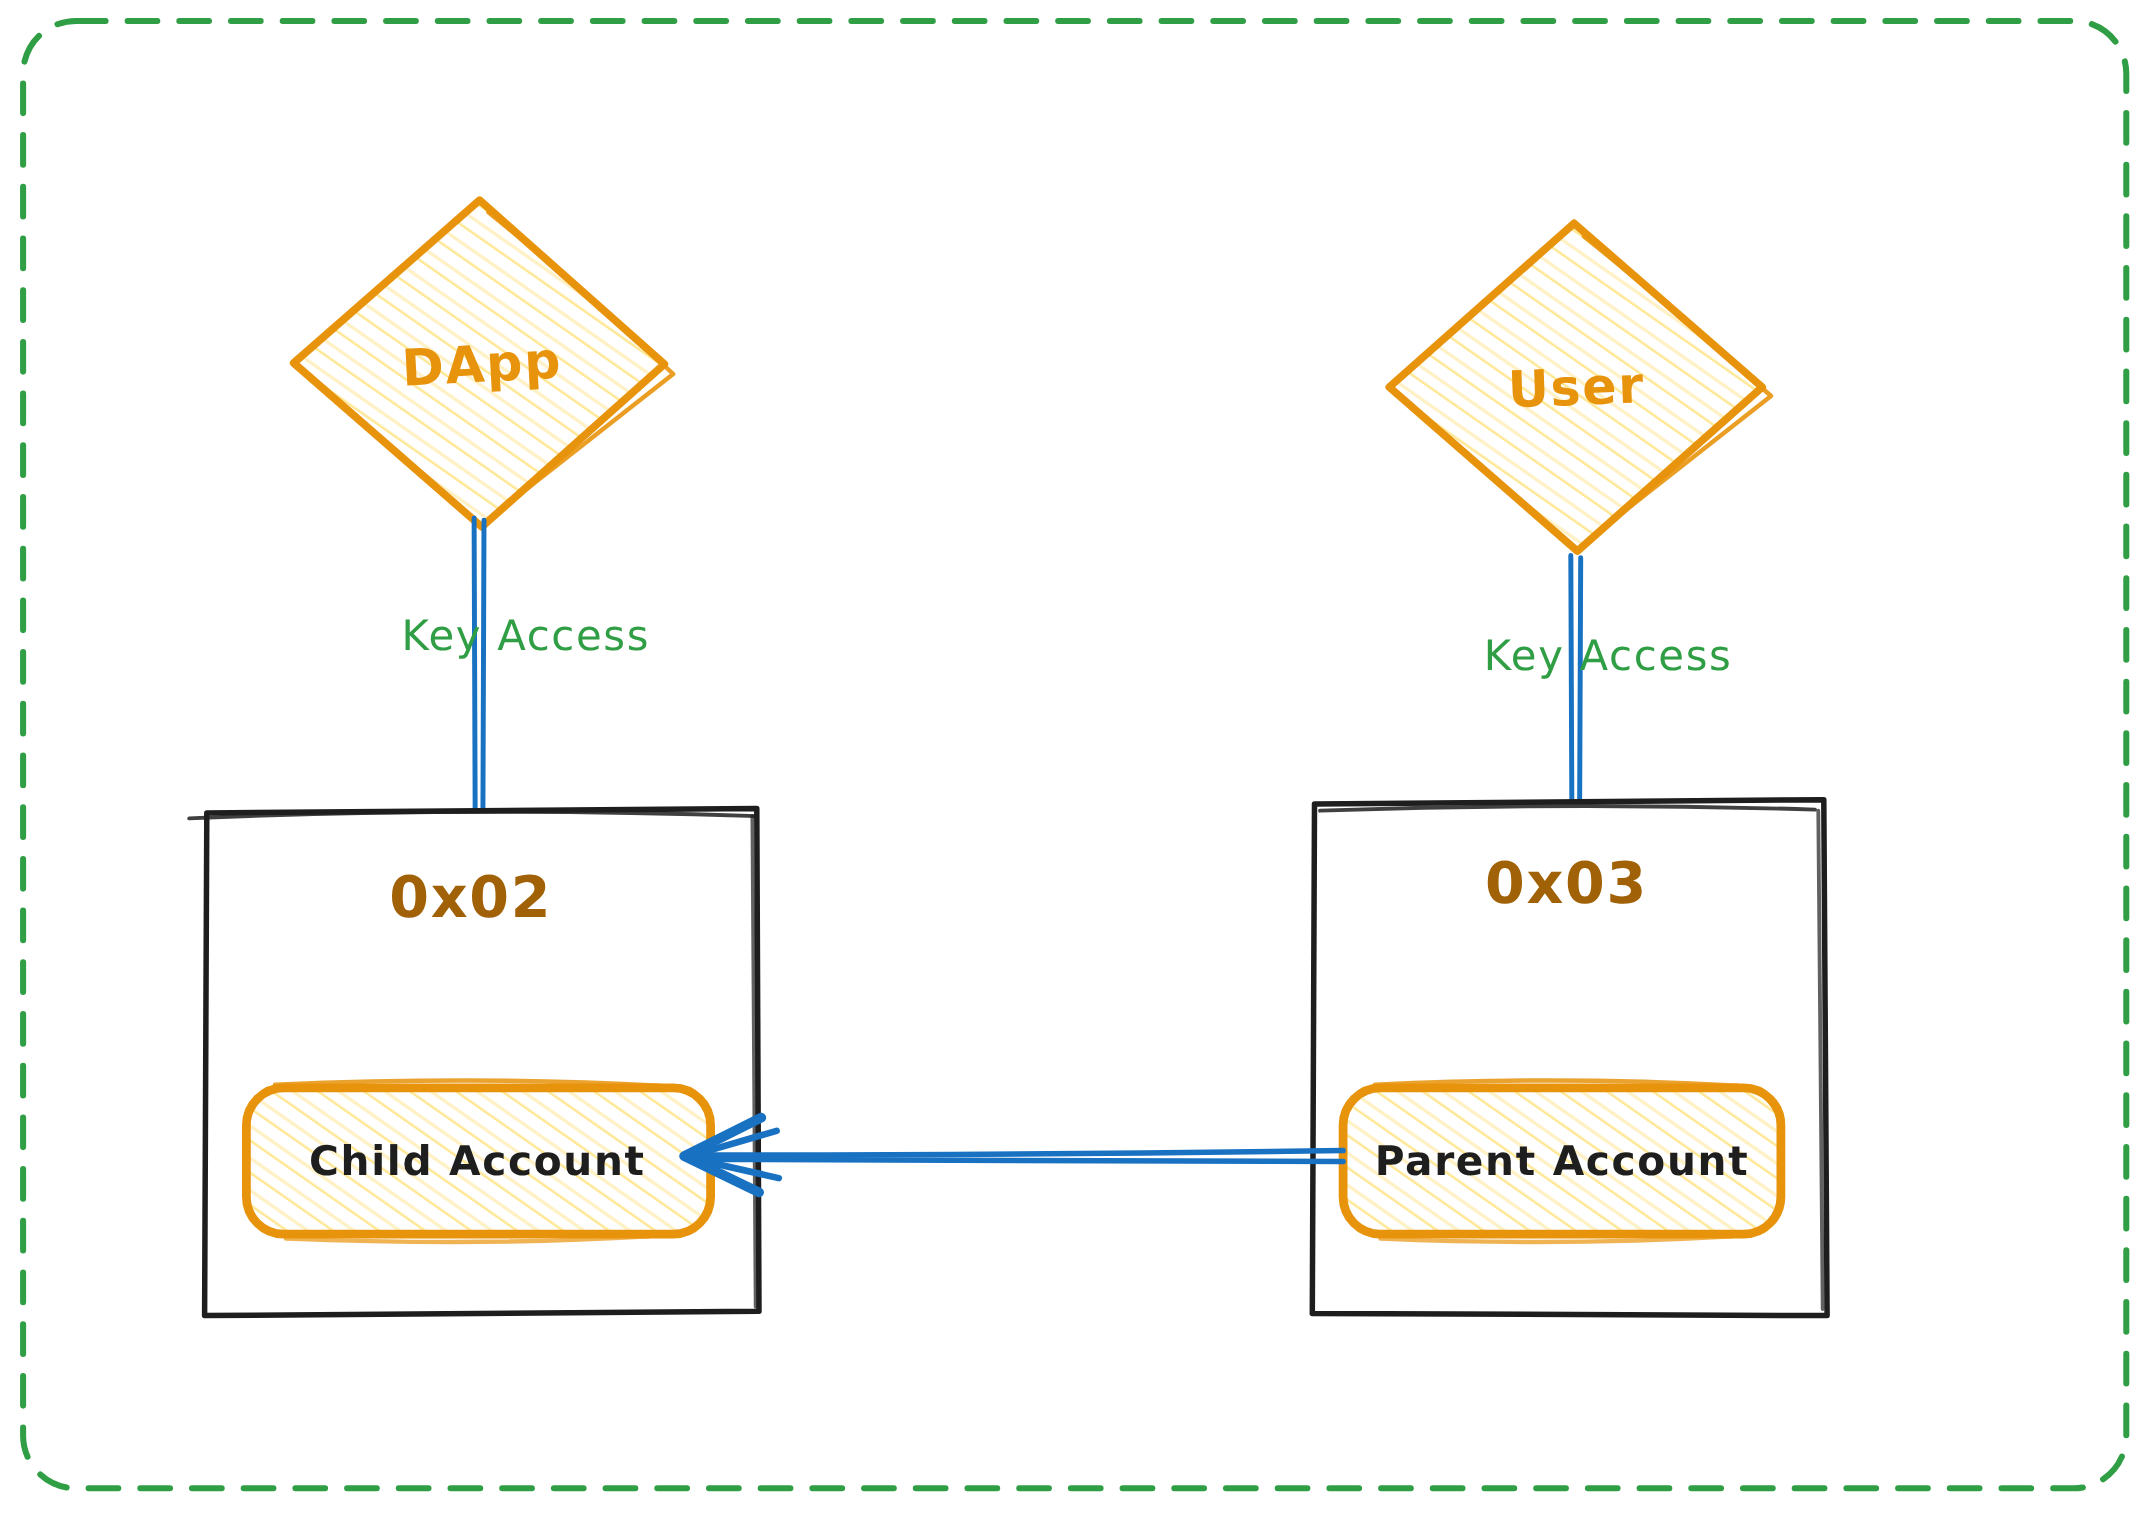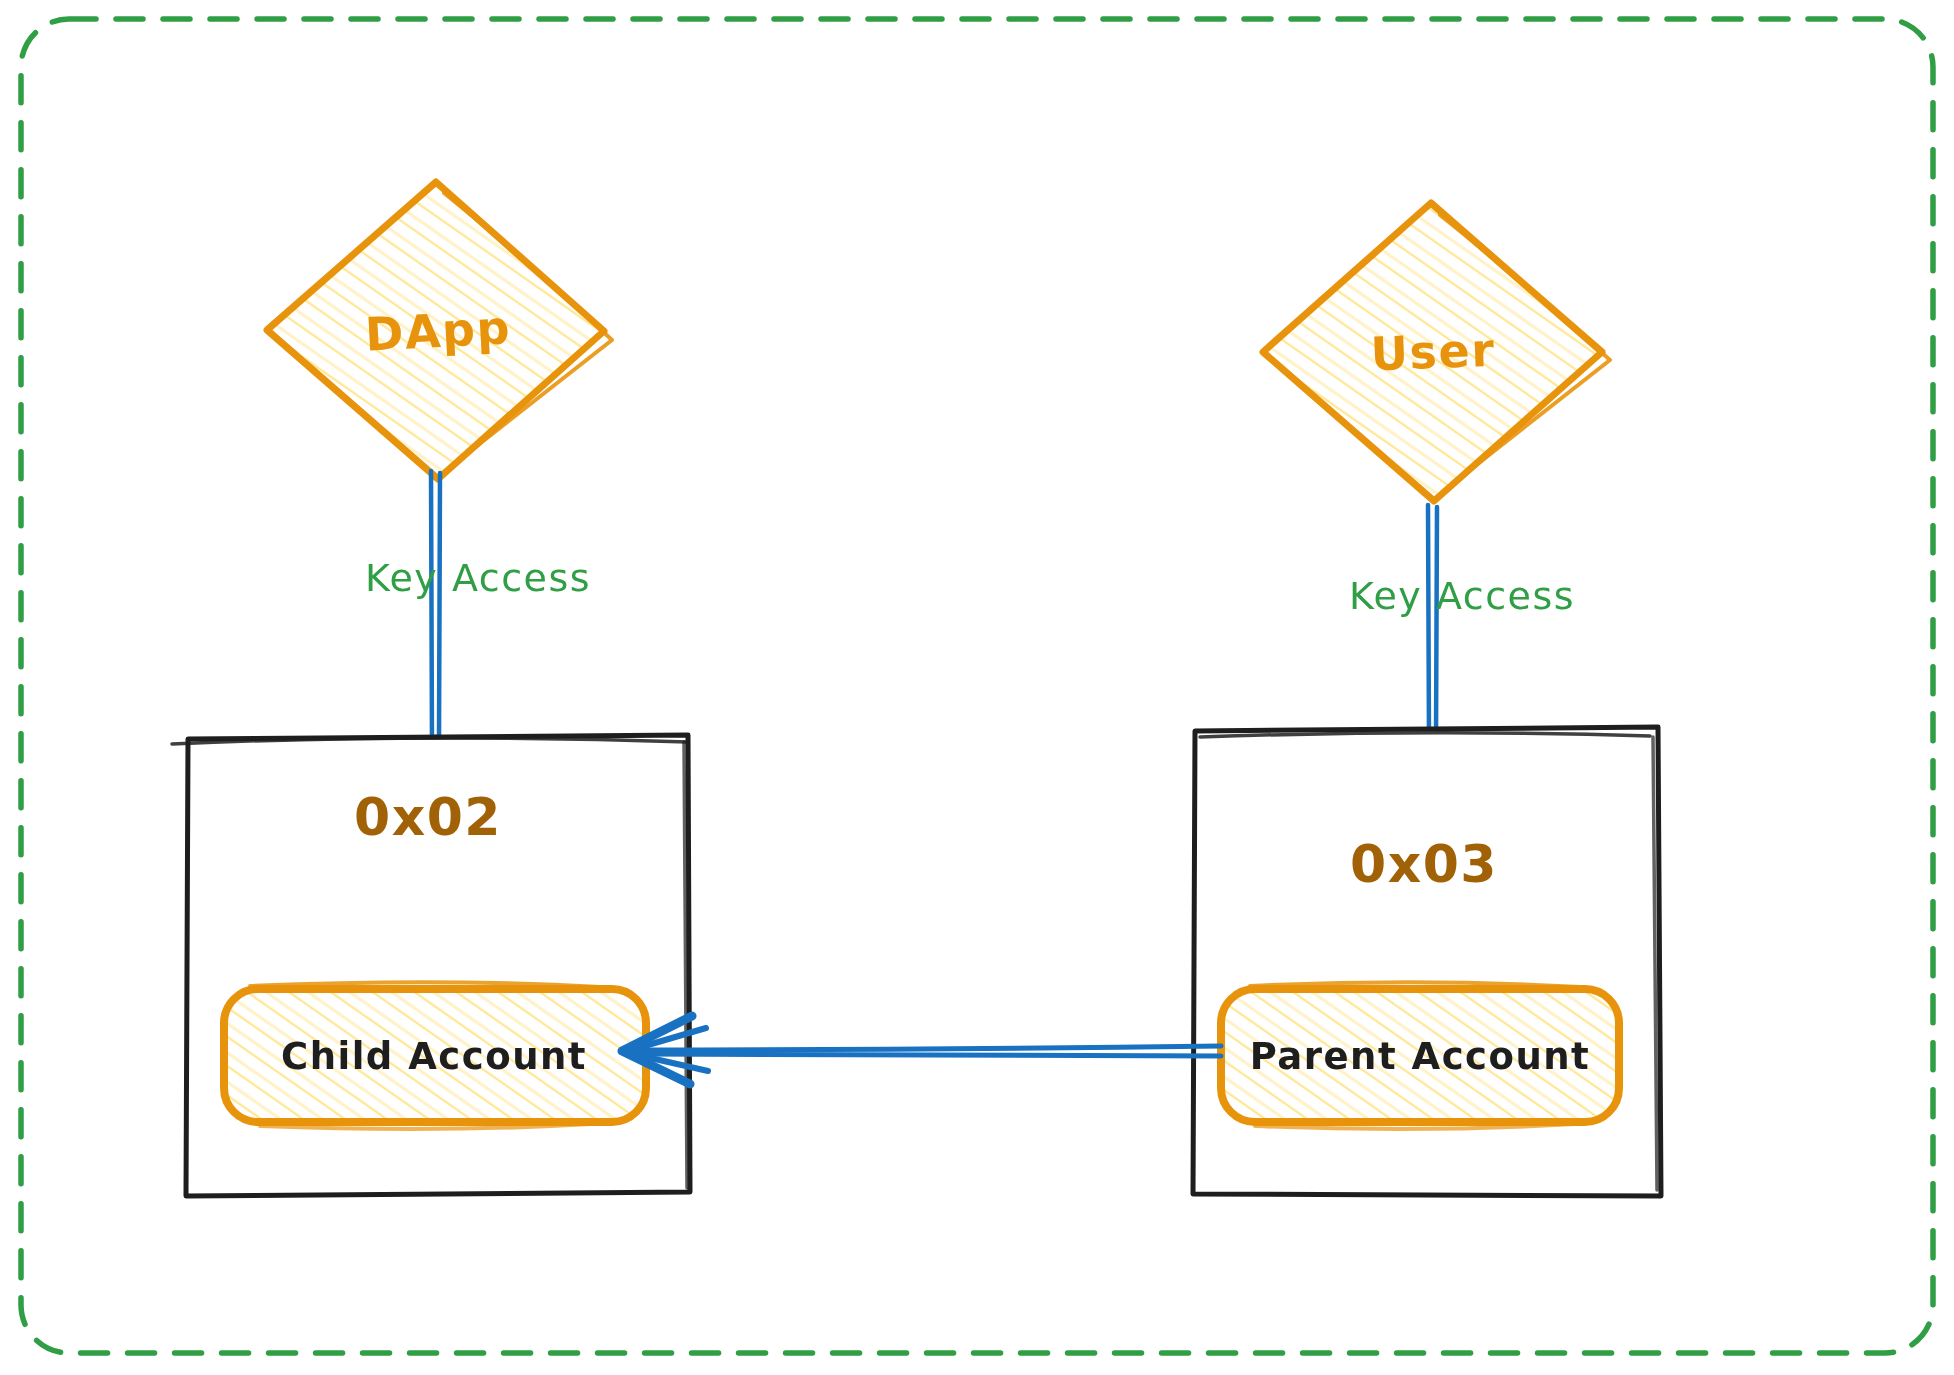--- a/index.html
+++ b/index.html
@@ -124,20 +124,20 @@
   <div class="label node-diamond tilt-l" style="left:438px; top:331px;">DApp</div>
 
   <div class="label node-diamond tilt-r" style="left:1433px; top:352px;">User</div>
 
   <div class="label edge" style="left:478px; top:578px;">Key Access</div>
 
   <div class="label edge" style="left:1462px; top:596px;">Key Access</div>
 
   <div class="label box-title" style="left:428px; top:817px;">0x02</div>
 
-  <div class="label box-title" style="left:1424px; top:864px;text-align:center;">0x03</div>
+  <div class="label box-title" style="left:1424px; top:804px;text-align:center;">0x03</div>
 
   <div class="label account" style="left:1420px; top:1056px;">Parent Account</div>
 
   <div class="label account" style="left:434px; top:1056px;">Child Account</div>
 
 
 </div>
 
 </body></html>

